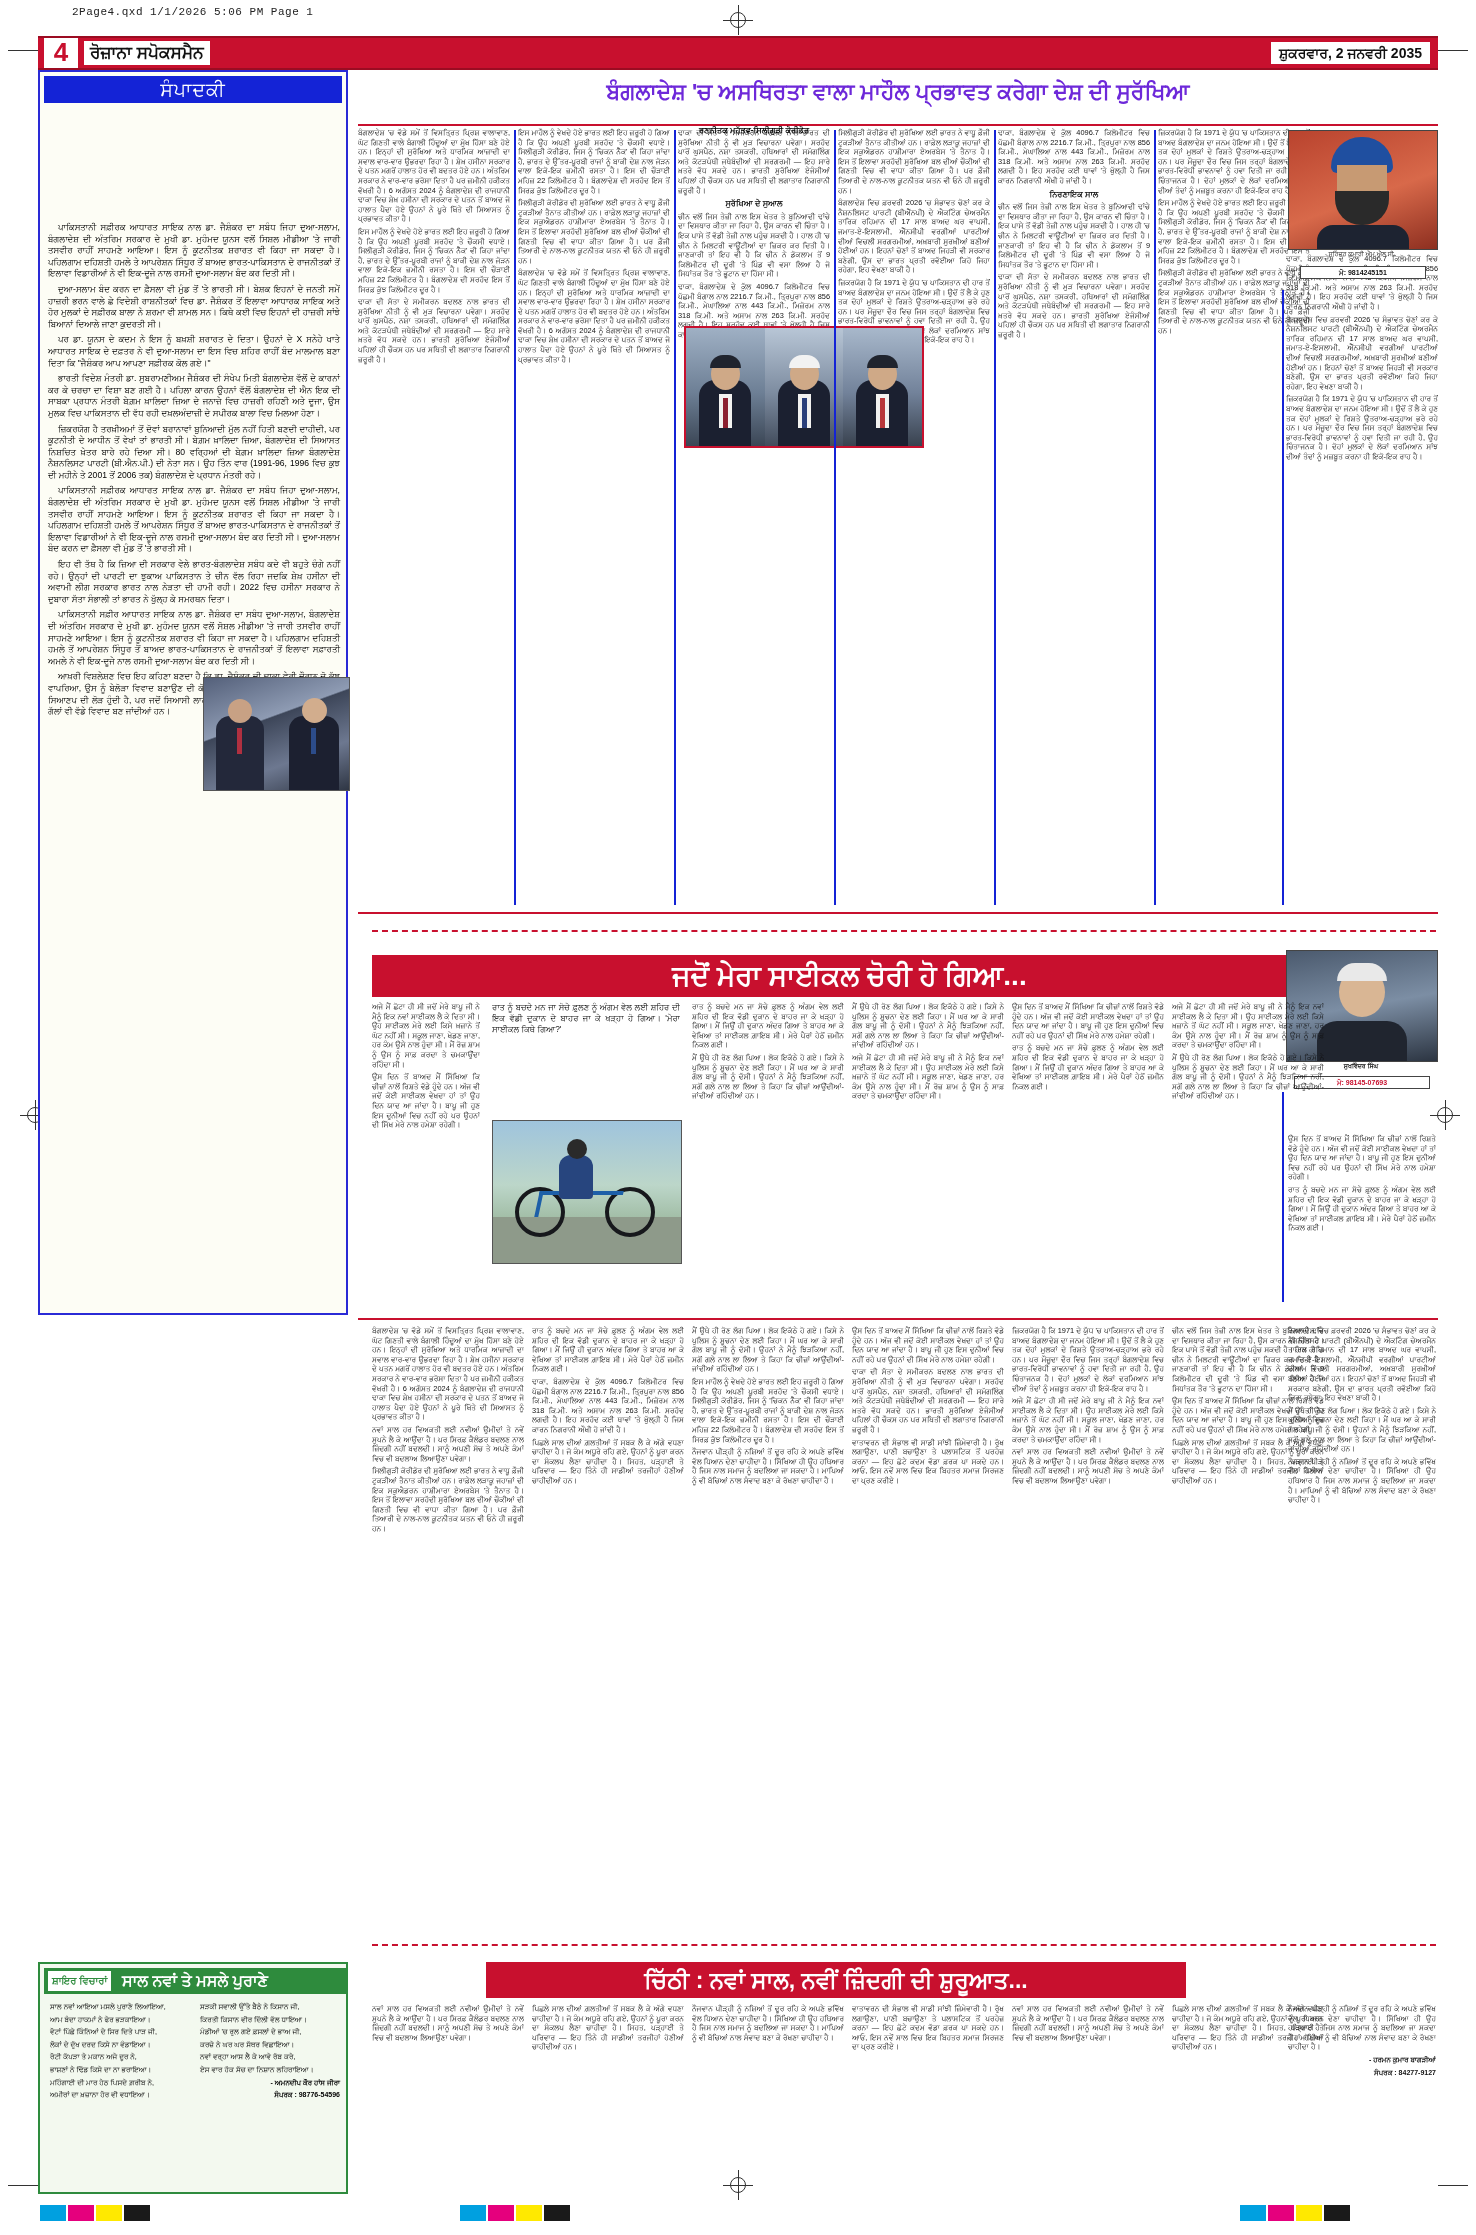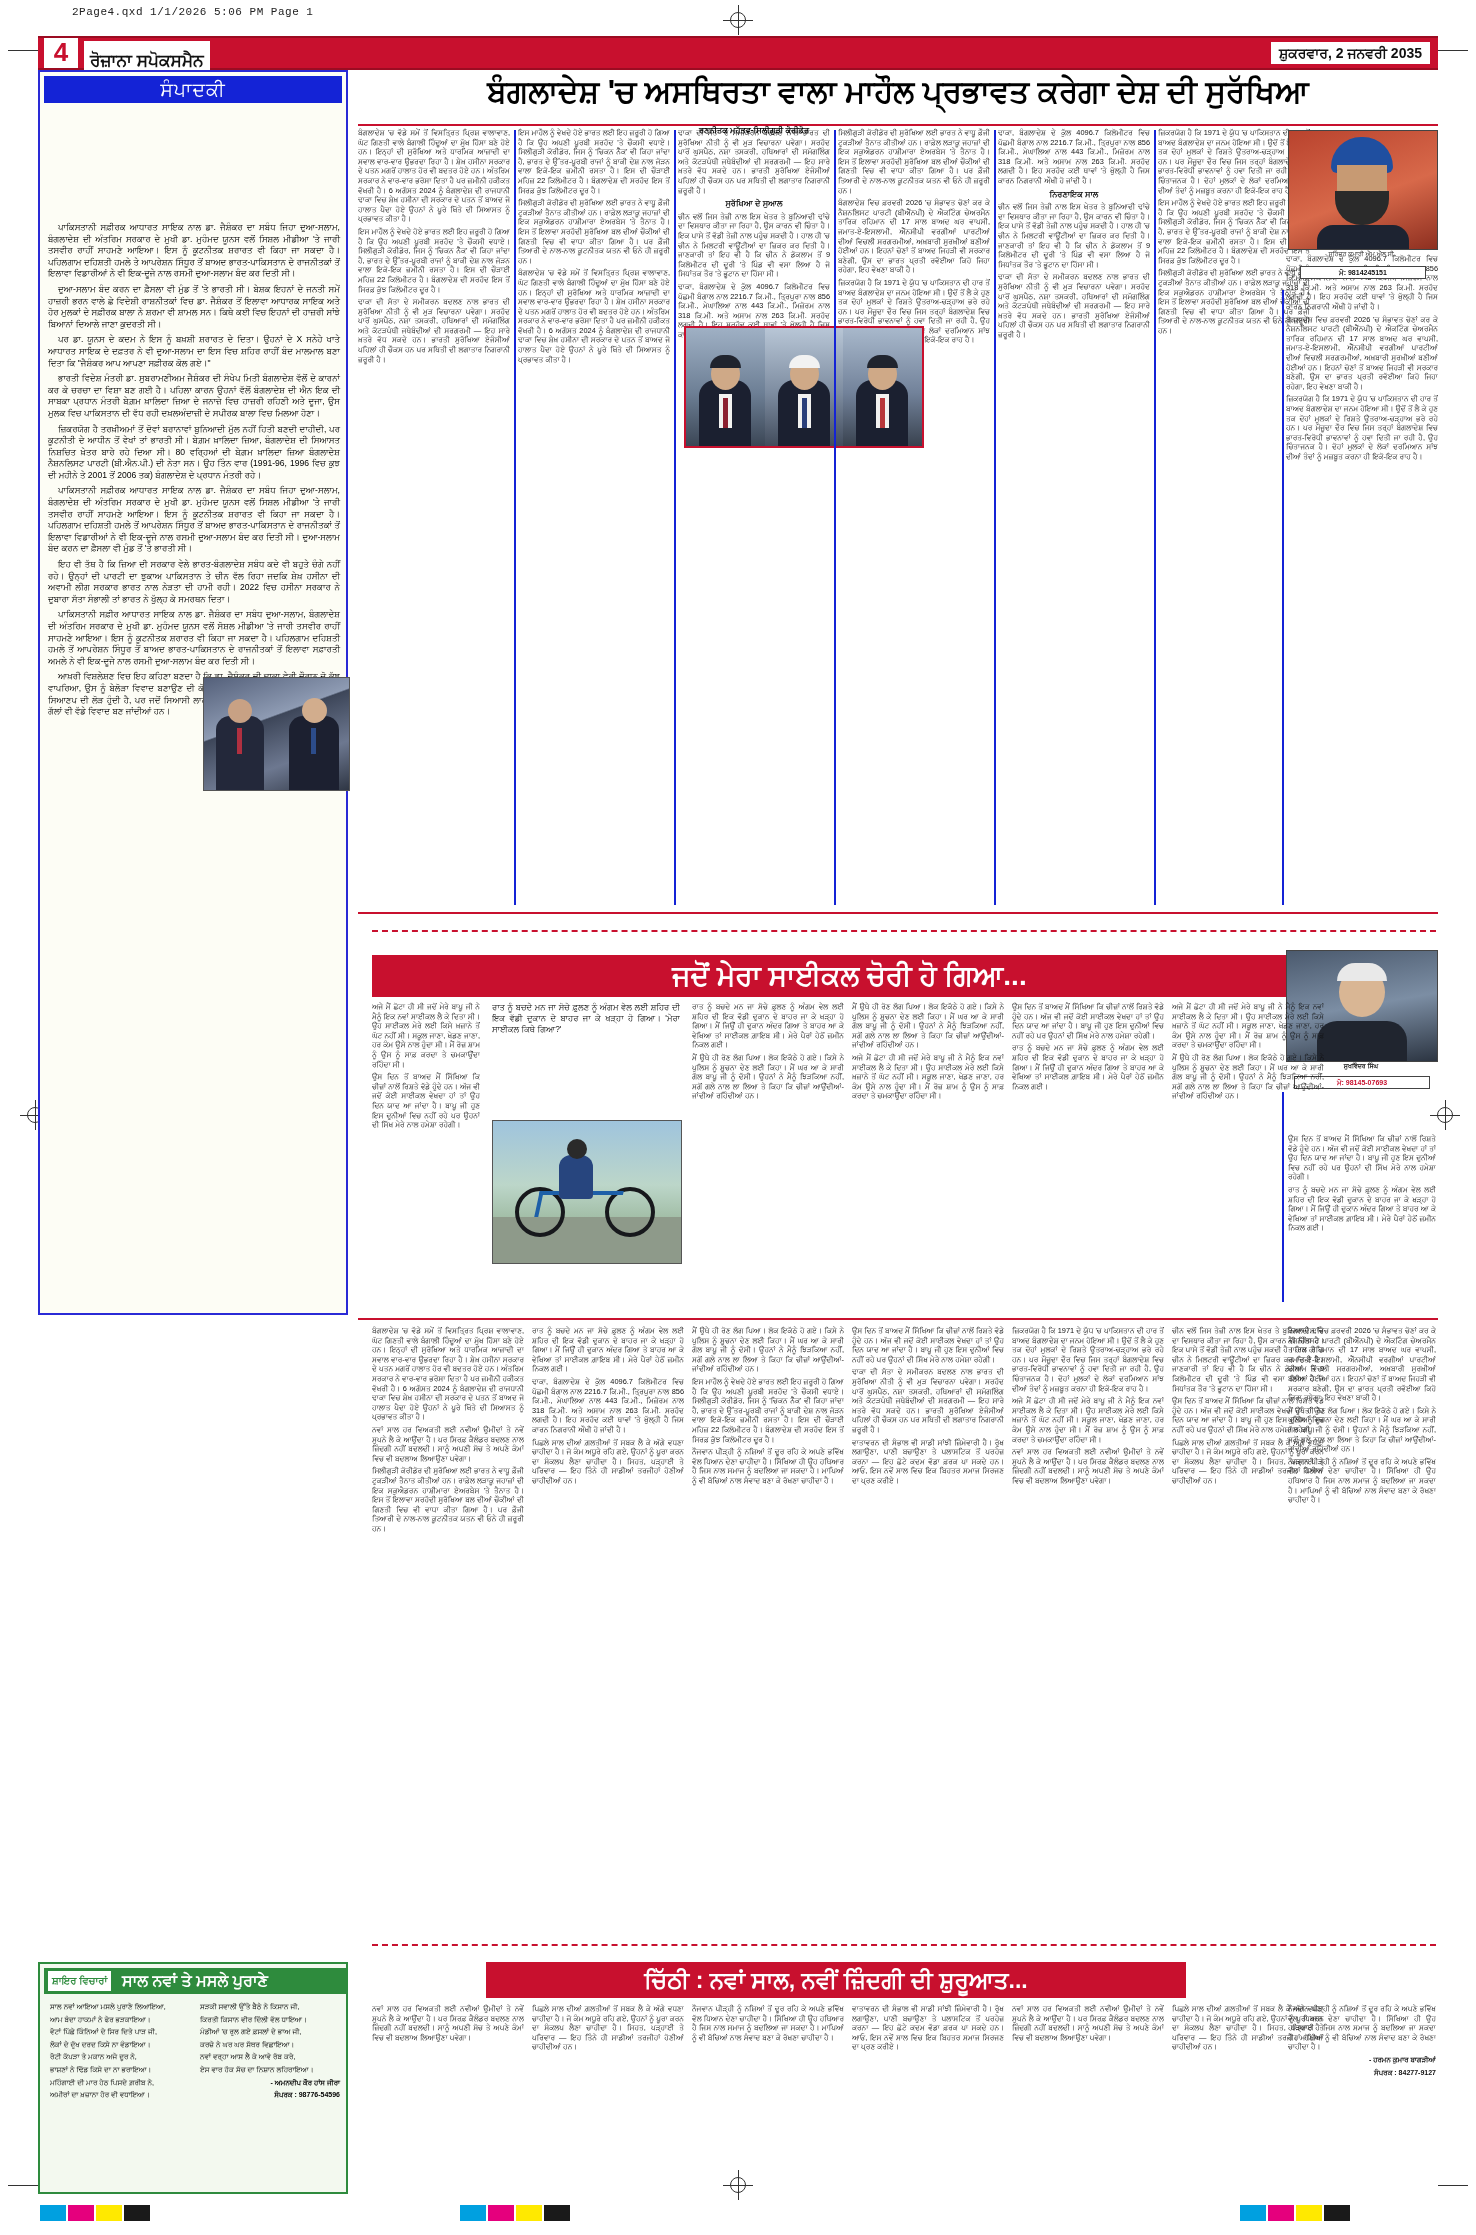--- a/index.html
+++ b/index.html
@@ -25,21 +25,21 @@
   .masthead{
     position:absolute;left:38px;top:36px;width:1400px;height:30px;
     background:#c8102e;border-top:2px solid #9b0c22;border-bottom:2px solid #9b0c22;
   }
   .masthead .pageno{
     position:absolute;left:6px;top:0px;width:34px;height:30px;background:#fff;
     color:#c8102e;font-weight:bold;font-size:26px;text-align:center;line-height:29px;
   }
   .masthead .mastname{
     position:absolute;left:46px;top:3px;height:24px;background:#fff;color:#111;
-    font-size:17px;font-weight:bold;padding:8px 6px;line-height:24px;white-space:nowrap;
+    font-size:17px;font-weight:bold;padding:0 6px;line-height:24px;white-space:nowrap;
   }
   .masthead .mastdate{
     position:absolute;right:8px;top:4px;height:22px;background:#fff;color:#111;
     font-size:14px;font-weight:bold;padding:0 8px;line-height:22px;white-space:nowrap;
   }
   
   .box{position:absolute;box-sizing:border-box;}
   .bluebanner{
     background:#1423d6;color:#fff;text-align:center;font-weight:normal;
     letter-spacing:1px;box-sizing:border-box;
@@ -69,21 +69,21 @@
   .ed-photo .f1{position:absolute;left:12px;bottom:0;width:48px;height:74px;border-radius:14px 14px 0 0;background:#23283a;}
   .ed-photo .f1 .hd{position:absolute;left:12px;top:-17px;width:24px;height:24px;border-radius:50%;background:#c8a184;}
   .ed-photo .f1 .tie{position:absolute;left:21px;top:12px;width:5px;height:26px;background:#b03040;}
   .ed-photo .f2{position:absolute;right:10px;bottom:0;width:50px;height:74px;border-radius:14px 14px 0 0;background:#1c2030;}
   .ed-photo .f2 .hd{position:absolute;left:13px;top:-18px;width:25px;height:25px;border-radius:50%;background:#d2ad8d;}
   .ed-photo .f2 .tie{position:absolute;left:22px;top:12px;width:5px;height:26px;background:#2c4c8a;}
   
   #mainhead-wrap{left:358px;top:70px;width:1080px;height:55px;}
   #mainhead{
     position:absolute;left:0;top:0;width:1080px;
-    text-align:center;font-size:31px;font-weight:bold;color:#000000;line-height:44px;
+    text-align:center;font-size:22px;font-weight:bold;color:#6d28d9;line-height:44px;
     white-space:nowrap;
   }
   .vrule{position:absolute;background:#1423d6;width:2px;}
   #story-area{left:358px;top:128px;width:1080px;height:780px;}
   .scol{position:absolute;top:0;width:152px;height:780px;}
   .scol .col-text{height:100%;}
   
   #leaders-photo{
     position:absolute;left:326px;top:198px;width:236px;height:118px;
     border:2px solid #c8102e;background:#dfe6ee;overflow:hidden;

